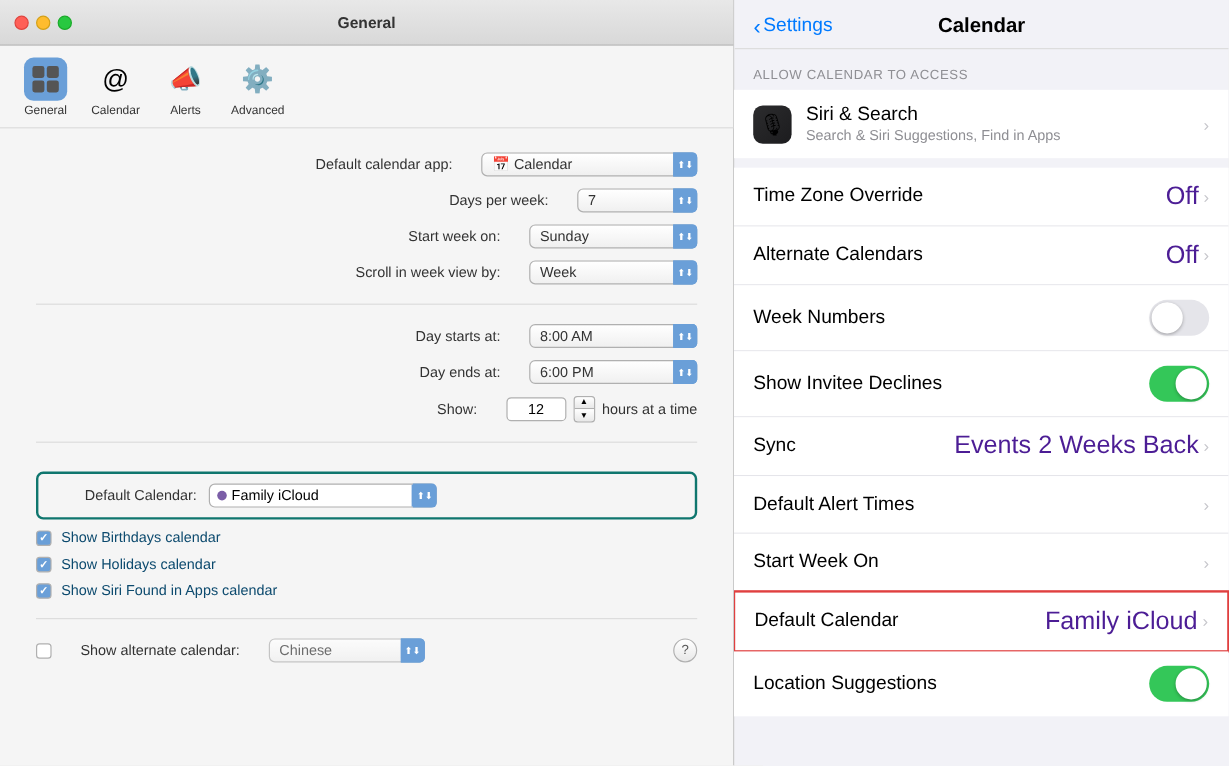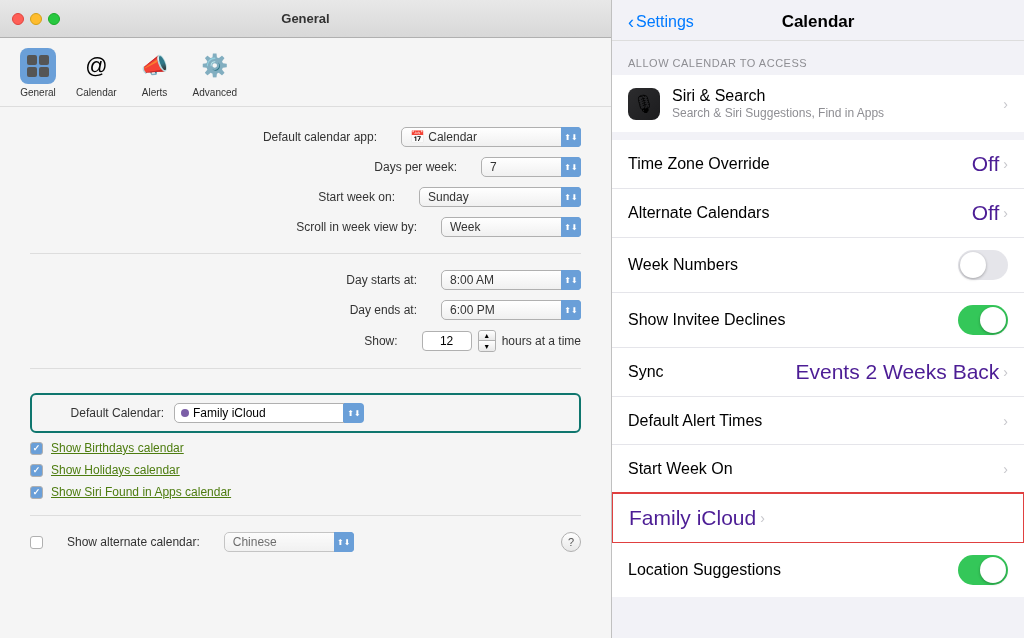--- a/index.html
+++ b/index.html
@@ -266,22 +266,21 @@
 
     .mac-checkbox::after {
       content: '✓';
       color: white;
       font-size: 9px;
       font-weight: bold;
     }
 
     .checkbox-label {
       font-size: 12px;
-      color: #4d7c0f;
-      text-decoration: underline;
+      color: #0c4a6e;
     }
 
     .mac-checkbox-empty {
       width: 13px;
       height: 13px;
       border: 1px solid #b0b0b0;
       border-radius: 3px;
       background: white;
       flex-shrink: 0;
     }
@@ -547,21 +546,21 @@
           </select>
           <div class="select-arrows">
             <span>▲</span>
               <span>▼</span>
           </div>
         </div>
       </div>
       <div class="form-row">
         <span class="form-label">Start week on:</span>
         <div class="select-wrapper">
-          <select class="mac-select" style="width:162px;">
+          <select class="mac-select" style="width:140px;">
             <option>Sunday</option>
           </select>
           <div class="select-arrows">
             <span>▲</span>
               <span>▼</span>
           </div>
         </div>
       </div>
       <div class="form-row">
         <span class="form-label">Scroll in week view by:</span>
@@ -757,20 +756,23 @@
       <div class="ios-row">
         <div class="ios-row-content">
           <div class="ios-row-title">Start Week On</div>
         </div>
         <div class="ios-row-right">
           <span class="ios-chevron">›</span>
         </div>
       </div>
 
       <div class="ios-row" style="border:2px solid #e04040;margin:-1px;">
+        <div class="ios-row-content">
+          <div class="ios-row-title">Default Calendar</div>
+        </div>
         <div class="ios-row-right">
           <span class="ios-value">Family iCloud</span>
           <span class="ios-chevron">›</span>
         </div>
       </div>
 
       <div class="ios-row">
         <div class="ios-row-content">
           <div class="ios-row-title">Location Suggestions</div>
         </div>

